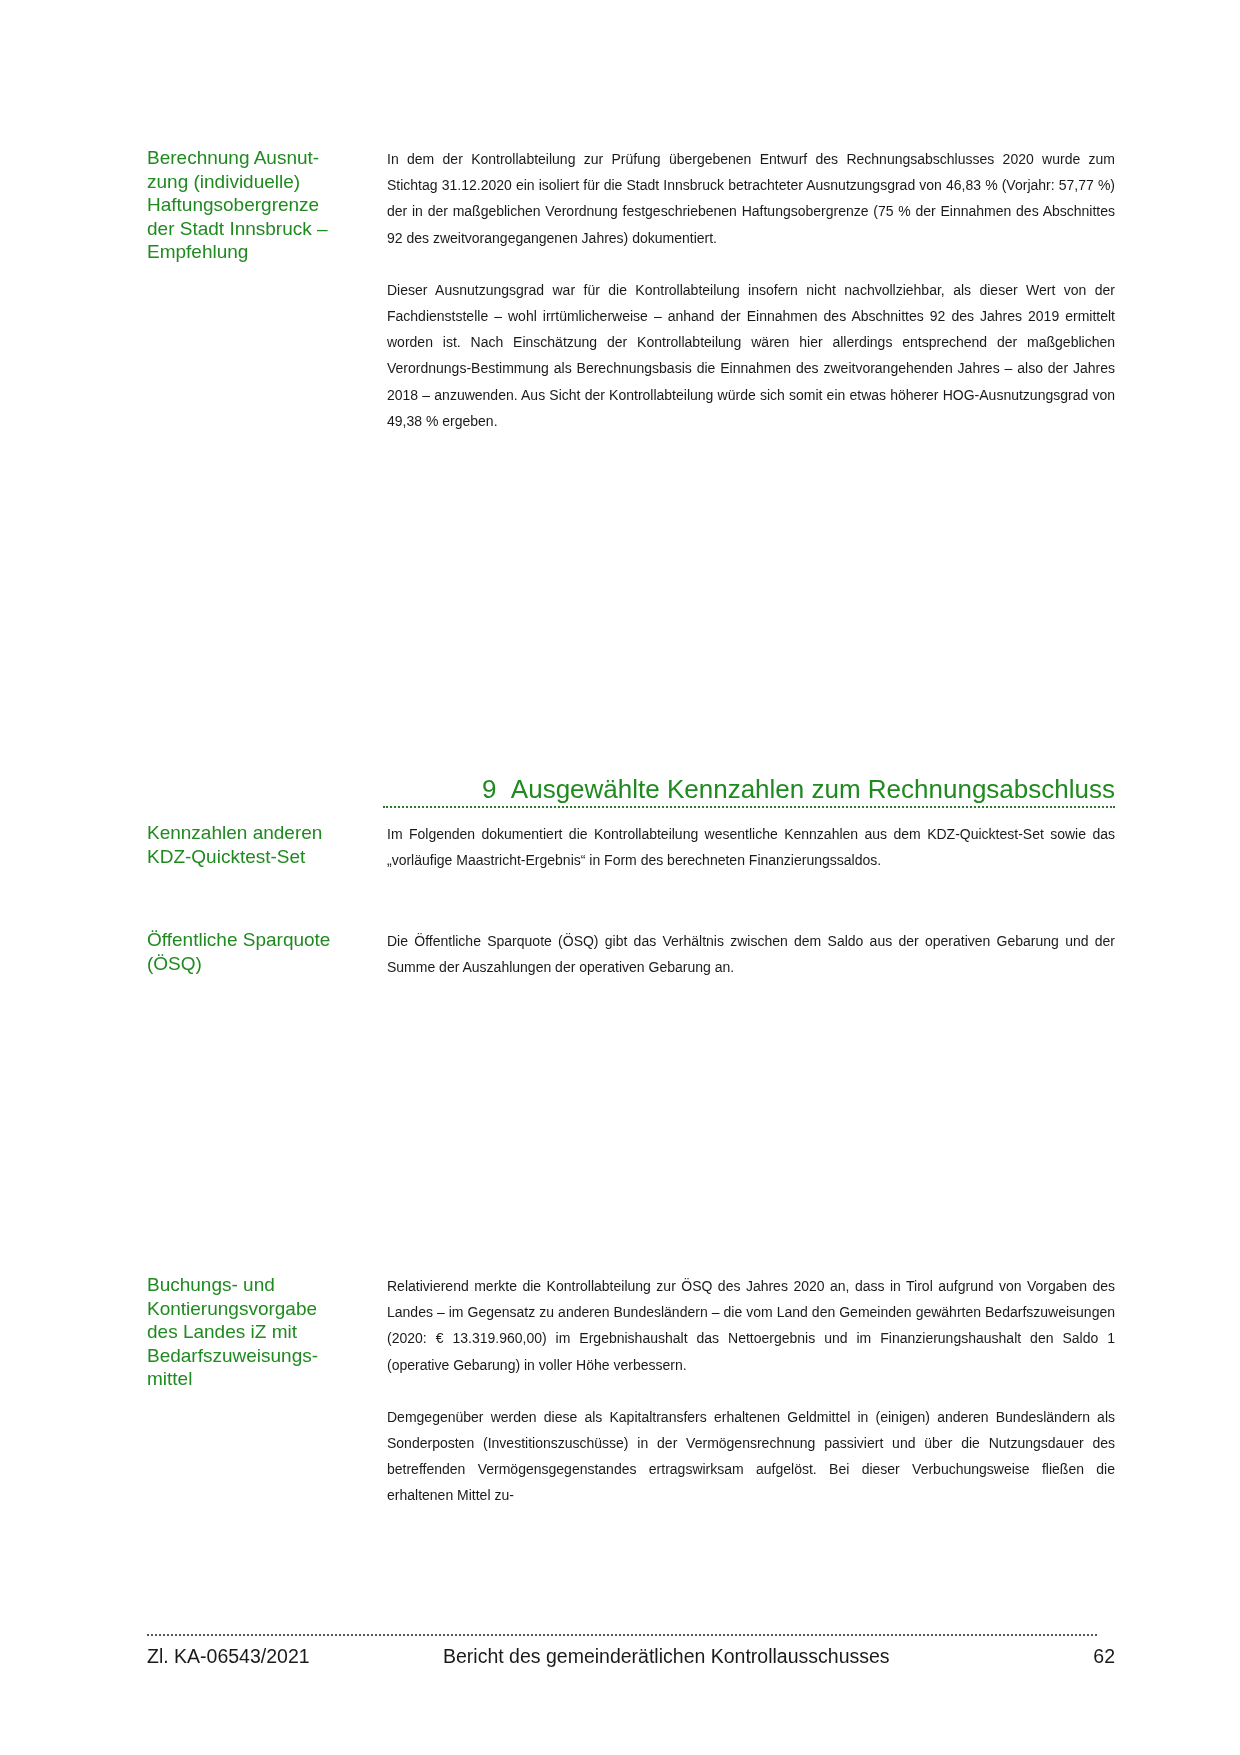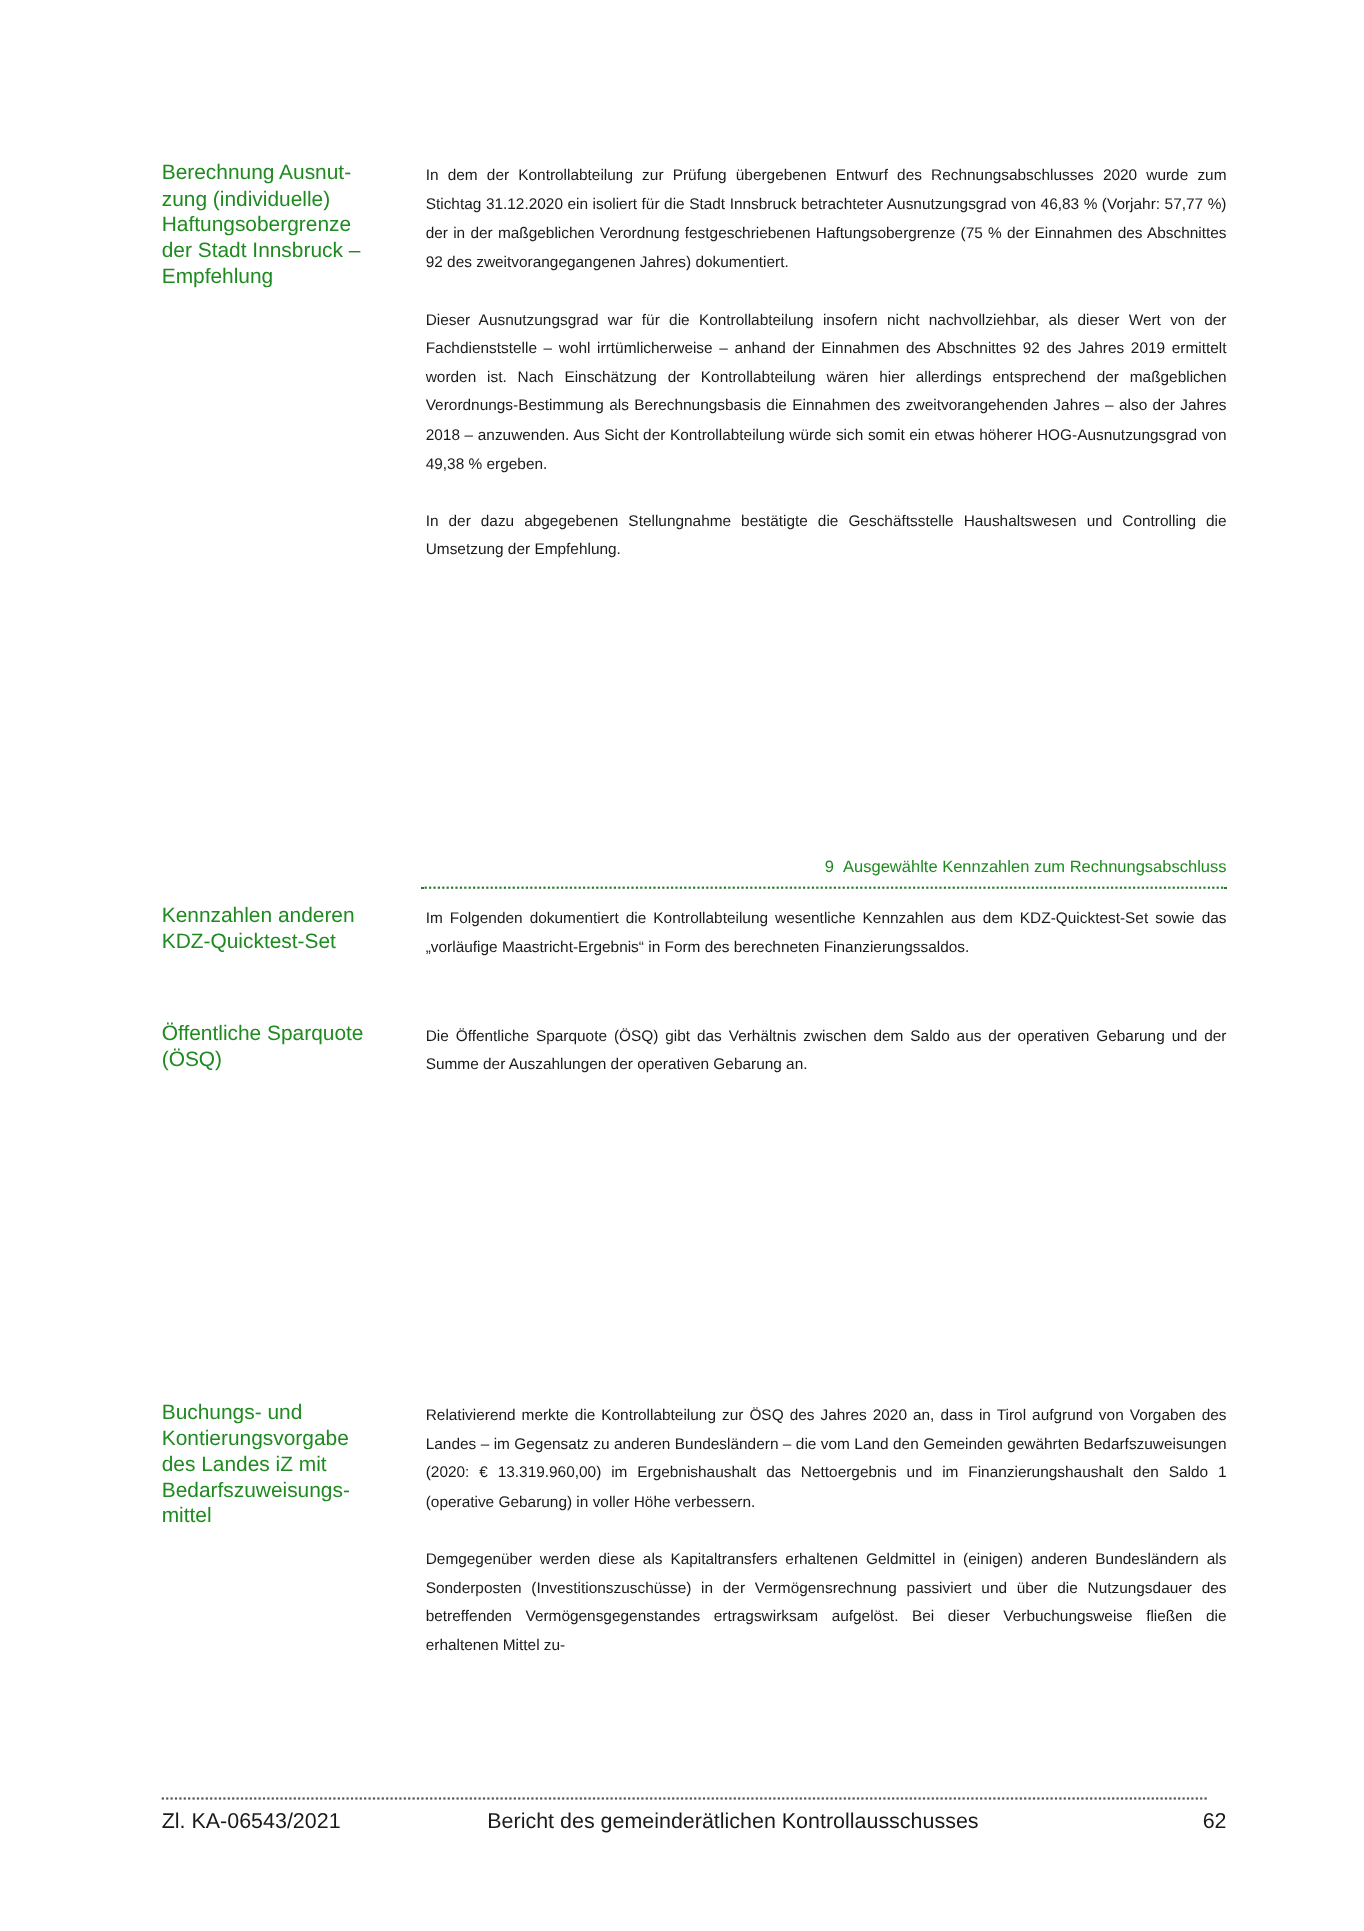--- a/index.html
+++ b/index.html
@@ -9,21 +9,21 @@
 
   .row { position: absolute; left: 147px; width: 968px; }
   .side { position: absolute; left: 0; top: 0; width: 200px;
           color: #1f8a1f; font-size: 19px; line-height: 23.5px; }
   .main { position: absolute; left: 240px; top: 0; width: 728px;
           font-size: 14px; line-height: 26.2px; text-align: justify;
           hyphens: manual; }
   .main p { margin: 0; }
 
   .heading { position: absolute; left: 383px; width: 732px; top: 776px;
-             text-align: right; color: #1f8a1f; font-size: 15px; line-height: 26px; }
+             text-align: right; color: #1f8a1f; font-size: 26px; line-height: 26px; }
   .heading-rule { position: absolute; left: 383px; width: 732px; top: 806px;
                   border-top: 2px dotted #2a7a2a; height: 0; }
 
   .footer-rule { position: absolute; left: 147px; width: 950px; top: 1634px;
                  border-top: 2px dotted #555; height: 0; }
   .footer { position: absolute; left: 147px; width: 968px; top: 1644px;
             font-size: 19.5px; line-height: 24px; color: #1a1a1a; }
   .footer .ref { position: absolute; left: 0; top: 0; }
   .footer .title { position: absolute; left: 296px; top: 0; }
   .footer .pagenum { position: absolute; right: 0; top: 0; }
@@ -31,21 +31,20 @@
 </head>
 <body>
 
 <div class="page">
 
   <div class="row" style="top:146px;">
     <div class="side">Berechnung Ausnut­zung (individuelle) Haftungsobergrenze der Stadt Innsbruck – Empfehlung</div>
     <div class="main">
       <p>In dem der Kontrollabteilung zur Prüfung übergebenen Entwurf des Rechnungsabschlusses 2020 wurde zum Stichtag 31.12.2020 ein iso­liert für die Stadt Innsbruck betrachteter Ausnutzungsgrad von 46,83 % (Vorjahr: 57,77 %) der in der maßgeblichen Verordnung festgeschrie­benen Haftungsobergrenze (75 % der Einnahmen des Abschnittes 92 des zweitvorangegangenen Jahres) dokumentiert.</p>
       <p style="margin-top:26px;">Dieser Ausnutzungsgrad war für die Kontrollabteilung insofern nicht nachvollziehbar, als dieser Wert von der Fachdienststelle – wohl irrtüm­licherweise – anhand der Einnahmen des Abschnittes 92 des Jahres 2019 ermittelt worden ist. Nach Einschätzung der Kontrollabteilung wä­ren hier allerdings entsprechend der maßgeblichen Verordnungs-Bestimmung als Berechnungsbasis die Einnahmen des zweitvorange­henden Jahres – also der Jahres 2018 – anzuwenden. Aus Sicht der Kontrollabteilung würde sich somit ein etwas höherer HOG-Ausnutzungsgrad von 49,38 % ergeben.</p>
-      <p style="margin-top:26px;">In der dazu abgegebenen Stellungnahme bestätigte die Geschäftsstelle Haushaltswesen und Controlling die Umsetzung der Empfehlung.</p>
     </div>
   </div>
 
   <div class="heading">
     <span>9</span>&nbsp;&nbsp;<span>Ausgewählte Kennzahlen zum Rechnungsabschluss</span>
   </div>
   <div class="heading-rule"></div>
 
   <div class="row" style="top:821px;">
     <div class="side">Kennzahlen anderen KDZ-Quicktest-Set</div>

